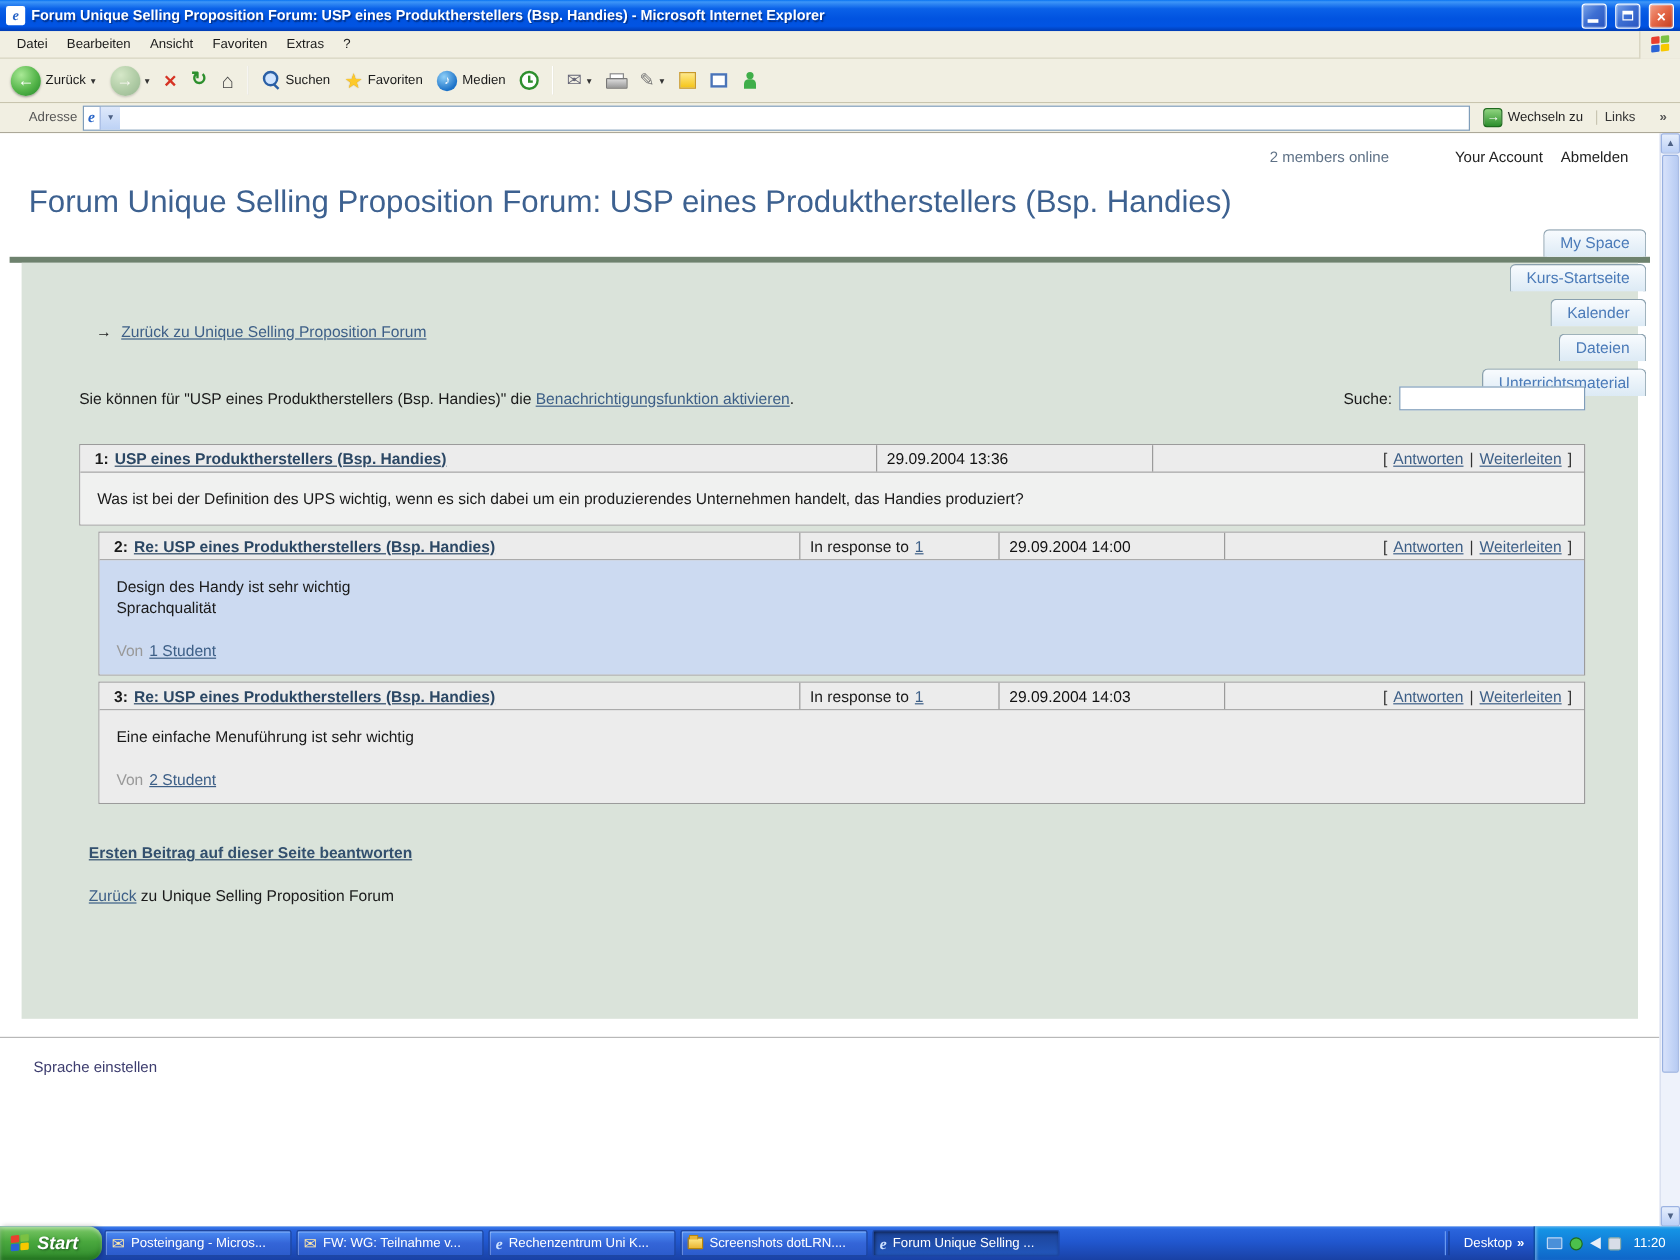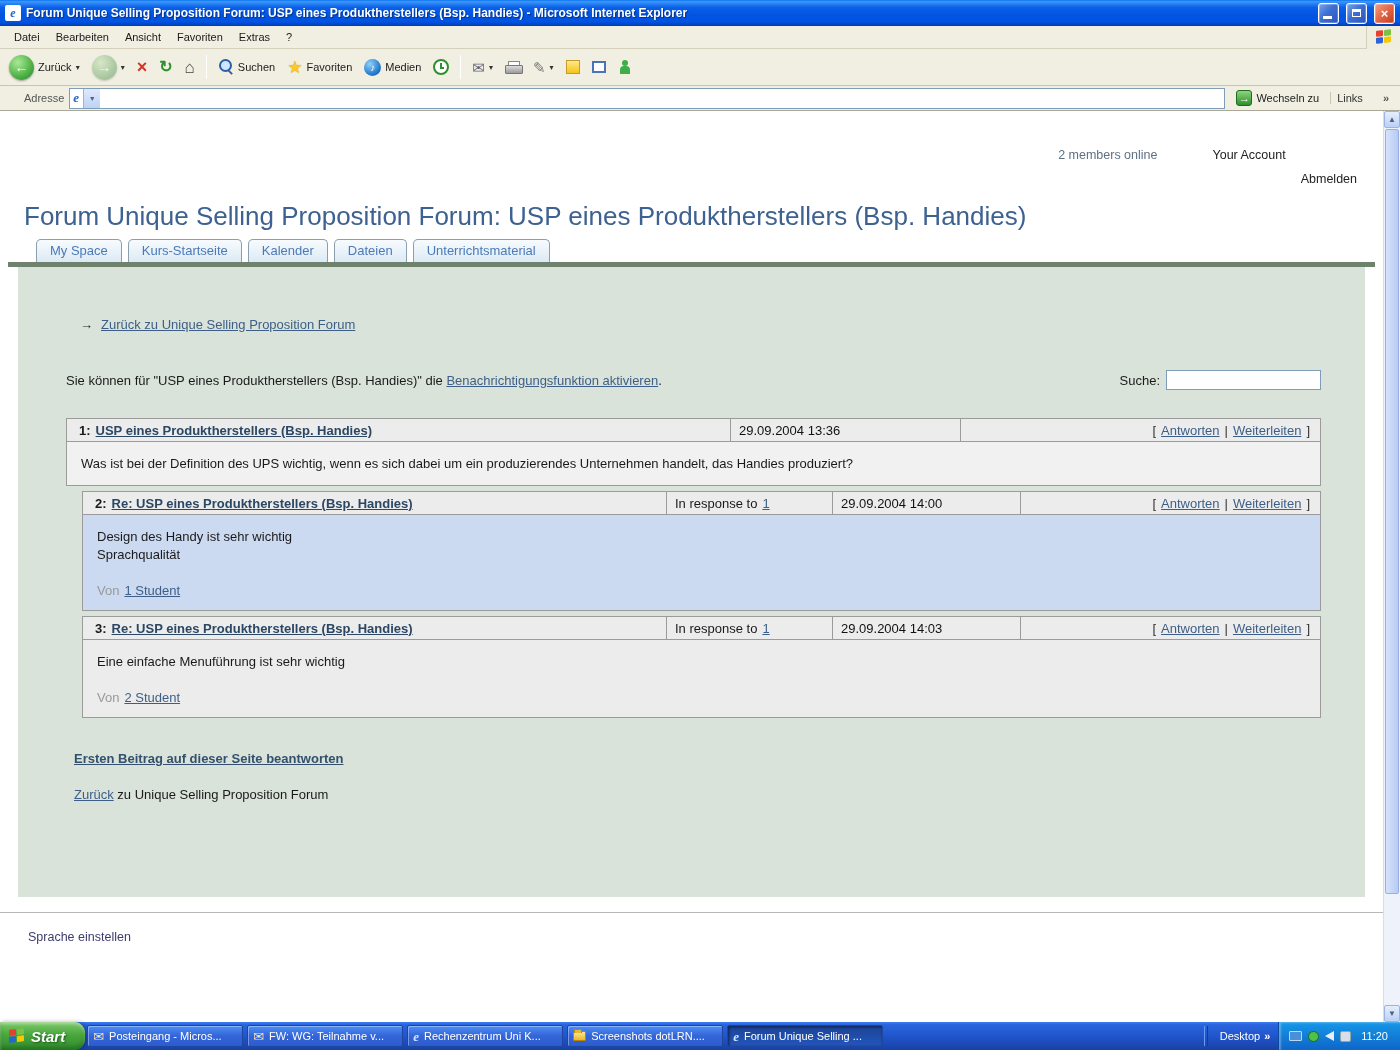--- a/index.html
+++ b/index.html
@@ -83,23 +83,23 @@
   .scrollbar { width:17px; display:flex; flex-direction:column; background:#eef2fb; border-left:1px solid #d6dced; }
   .sb-btn { height:17px; background:linear-gradient(#e6eefc,#bcd0f6); border:1px solid #9cb3e2; border-radius:2px;
     display:flex; align-items:center; justify-content:center; color:#4d6185; font-size:8px; flex:none; }
   .sb-thumb { height:765px; margin:1px; background:linear-gradient(90deg,#d7e2fb,#b7cbf3); border:1px solid #98b0e0; border-radius:2px; flex:none; }
   .sb-track-rest { flex:1; }
 
   
   .account-row { display:flex; justify-content:flex-end; align-items:center; padding:13px 26px 0 0; font-size:12.5px; }
   .members-online { color:#5e7186; margin-right:55px; }
   .your-account { color:#222; margin-right:15px; }
-  .logout { color:#222;margin-top:48px; }
+  .logout { color:#222; }
   h1.page-title { margin:15px 0 0 24px; font-size:26px; font-weight:normal; color:#3d6190; }
-  .tabbar { display:flex; gap:6px; align-items:flex-end; margin:7px 11px 0 36px; height:23px; }
+  .tabbar { display:flex; gap:6px; align-items:flex-end; margin:7px 11px 0 36px; height:23px;flex-direction:column; }
   .tab { padding:3px 13px 4px; background:linear-gradient(#f8fbfe,#dceaf5); border:1px solid #8aa0ae; border-bottom:none;
     border-radius:5px 5px 0 0; color:#4a7ab8; font-size:13px; white-space:nowrap; }
   .tab-band { height:5px; background:#6e826e; margin:0 8px; }
   .panel { margin:0 18px; background:#dae3da; min-height:630px; padding:1px 0 40px; }
 
   .back-row { margin:49px 0 0 62px; display:flex; align-items:center; gap:8px; }
   .arrow-bullet { color:#222; font-weight:bold; font-size:13px; }
   .lnk { color:#3d5f87; text-decoration:underline; }
   .notify-row { display:flex; justify-content:space-between; align-items:center; margin:38px 44px 0 48px; }
   .notify-text { color:#1a1a1a; }

